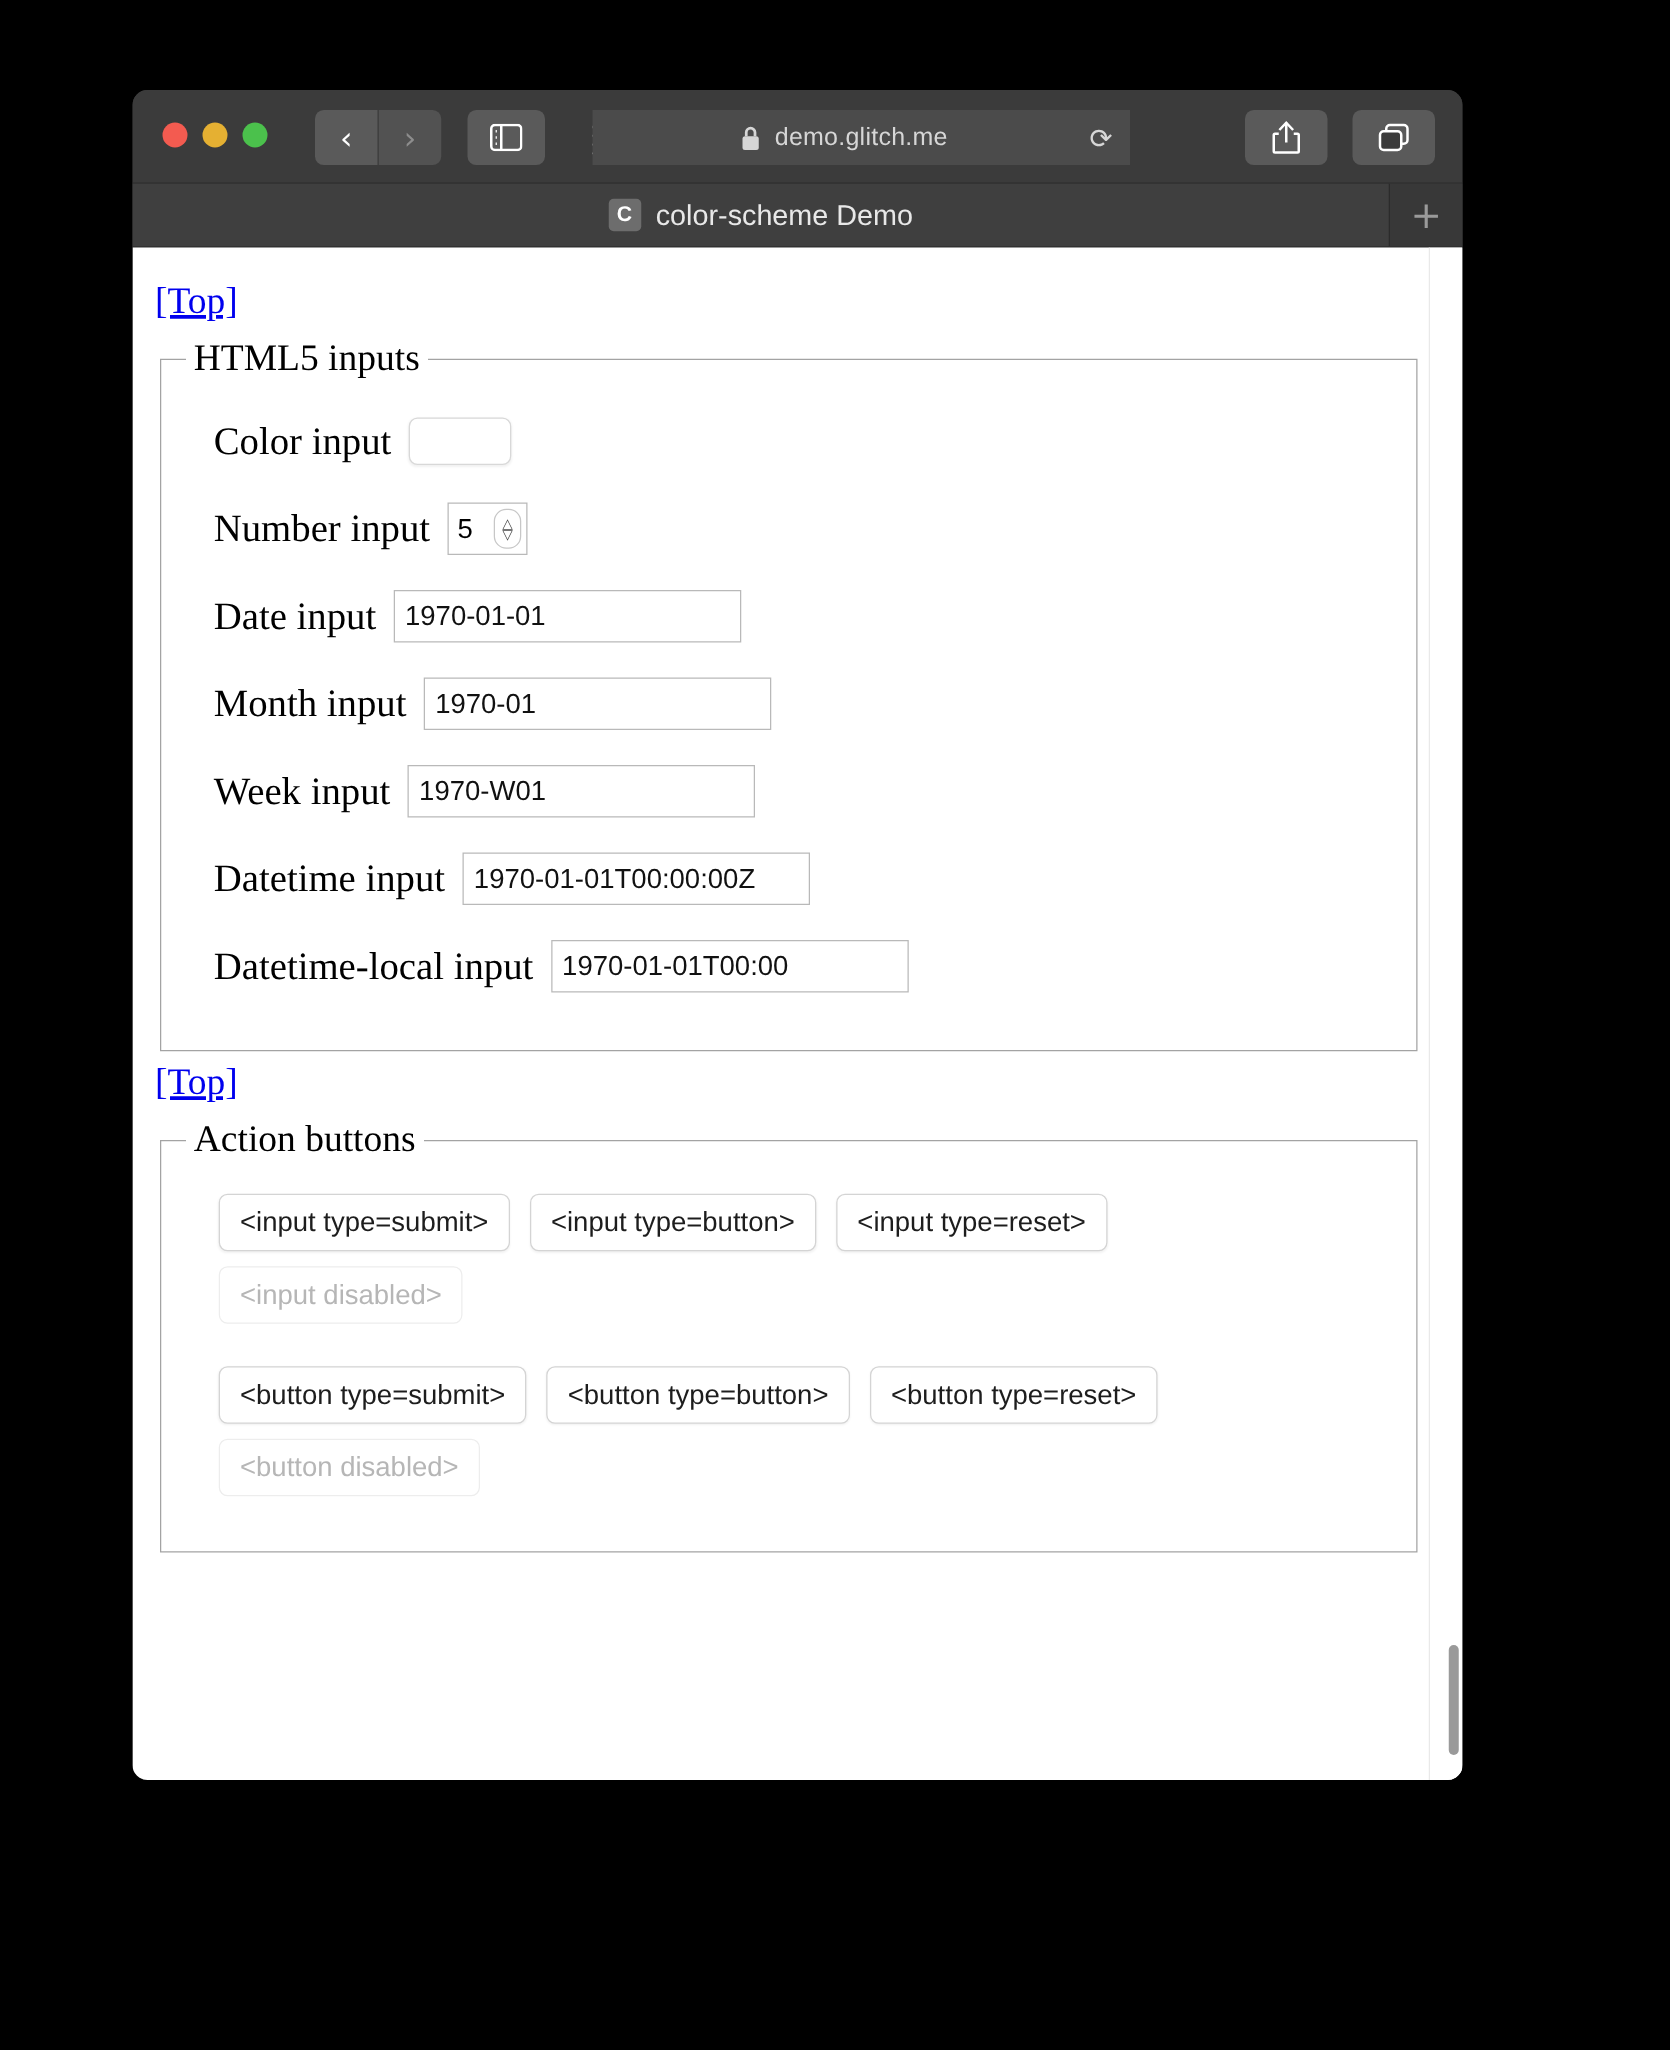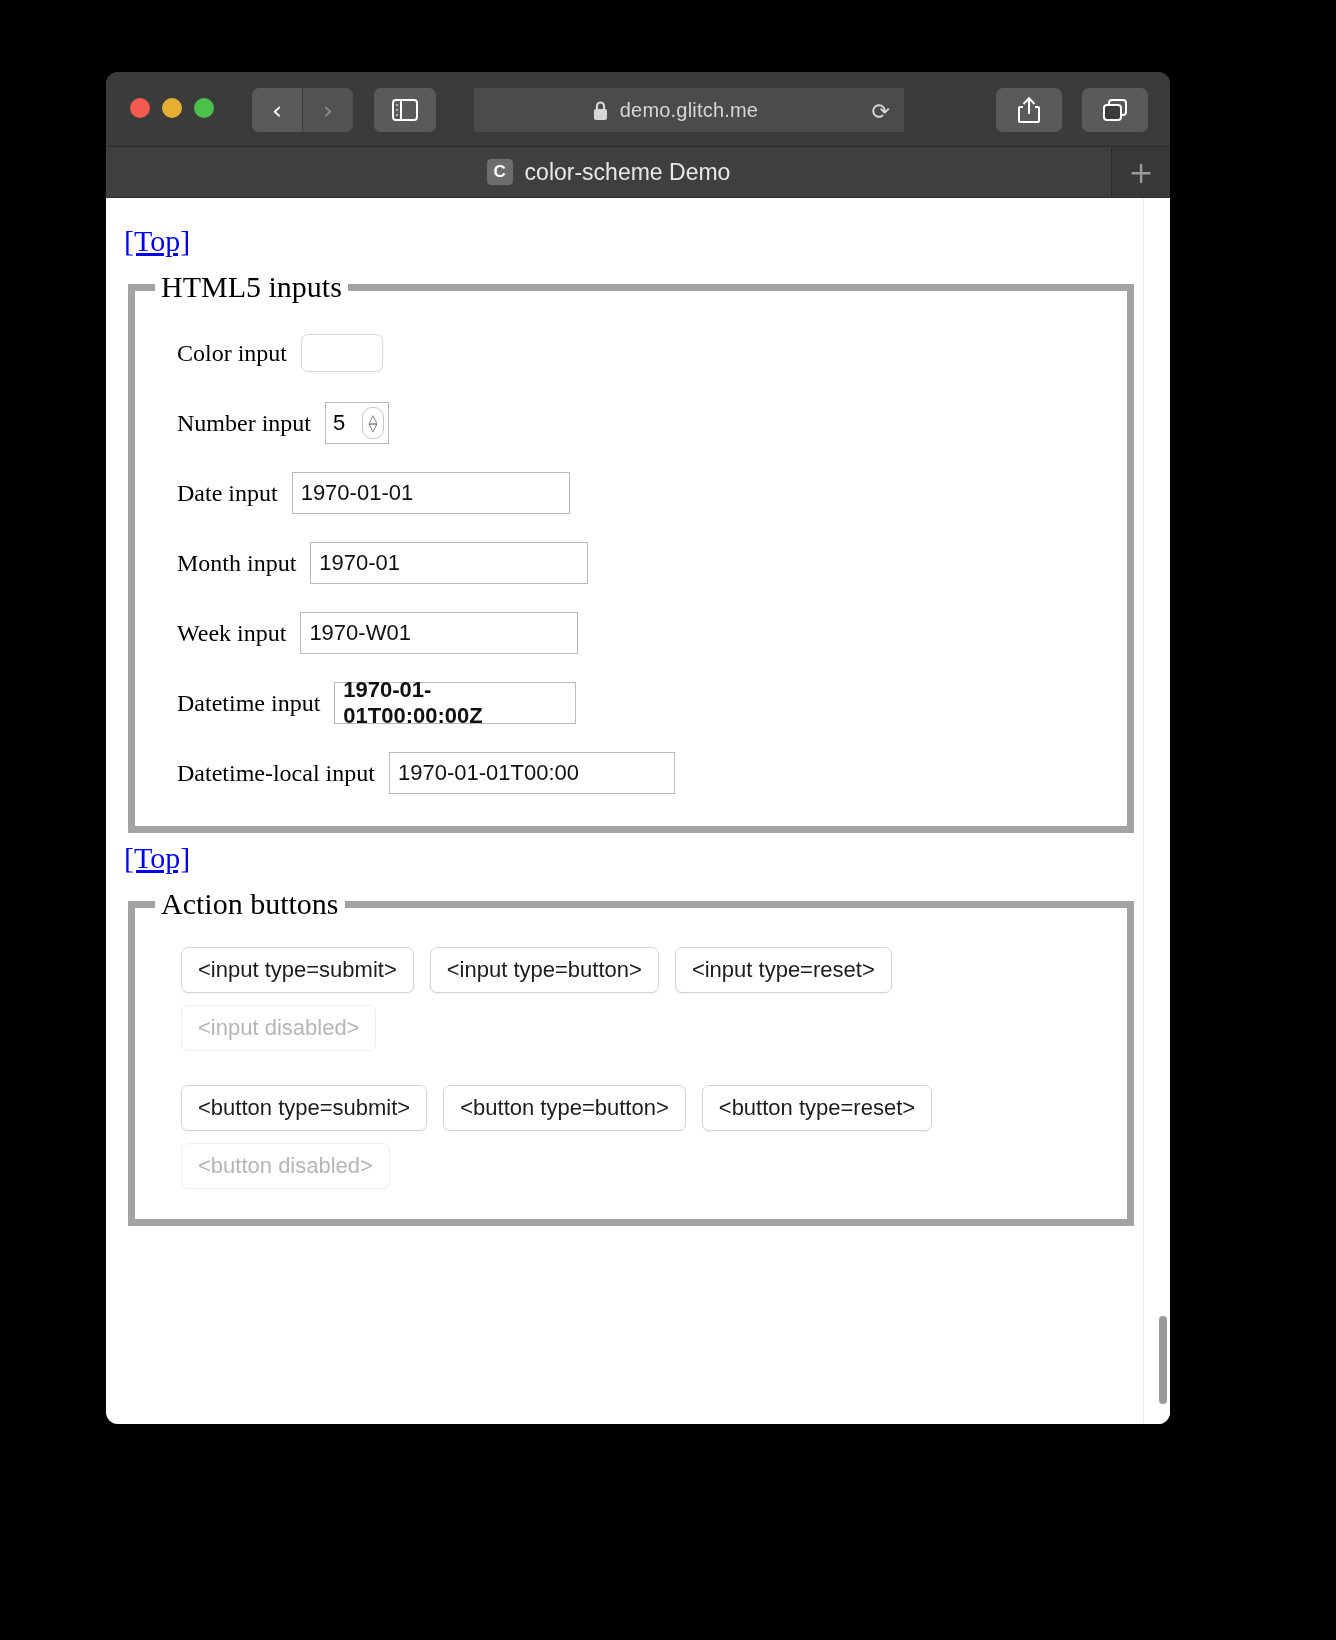--- a/index.html
+++ b/index.html
@@ -190,39 +190,39 @@
   .toplink {
     display: inline-block;
     color: #0000ee;
     font-size: 30px;
     font-family: "Liberation Serif", serif;
     text-decoration: underline;
     margin: 8px 0 12px 2px;
   }
 
   fieldset.box {
-    border: 7px solid #a3a3a3;
+    border: 1px solid #a3a3a3;
     margin: 0 20px 0 6px;
-    padding: 26px 20px 30px 20px;
+    padding: 26px 20px 44px 20px;
   }
   fieldset.box legend {
     font-size: 30px;
     font-family: "Liberation Serif", serif;
     padding: 0 6px;
   }
 
   .row {
     display: flex;
     align-items: center;
     margin: 0 0 24px 22px;
     min-height: 46px;
   }
   .row:last-child { margin-bottom: 0; }
   .row .lbl {
-    font-size: 24px;
+    font-size: 31px;
     font-family: "Liberation Serif", serif;
     color: #000;
     margin-right: 14px;
     white-space: nowrap;
   }
 
   
   .color-input {
     width: 82px;
     height: 38px;
@@ -310,21 +310,21 @@
     font-size: 22px;
     color: #111;
     display: flex;
     align-items: center;
     padding: 0 8px;
     box-sizing: border-box;
   }
   .w-date  { width: 278px; text-align: right; }
   .w-month { width: 278px; }
   .w-week  { width: 278px; }
-  .w-dt    { width: 242px; font-weight: bold; }
+  .w-dt    { width: 278px; }
   .w-dtl   { width: 286px; }
 
   
   .btn-row {
     display: flex;
     flex-wrap: wrap;
     gap: 16px;
     margin-left: 26px;
   }
   .btn-row.spaced { margin-top: 24px; }

